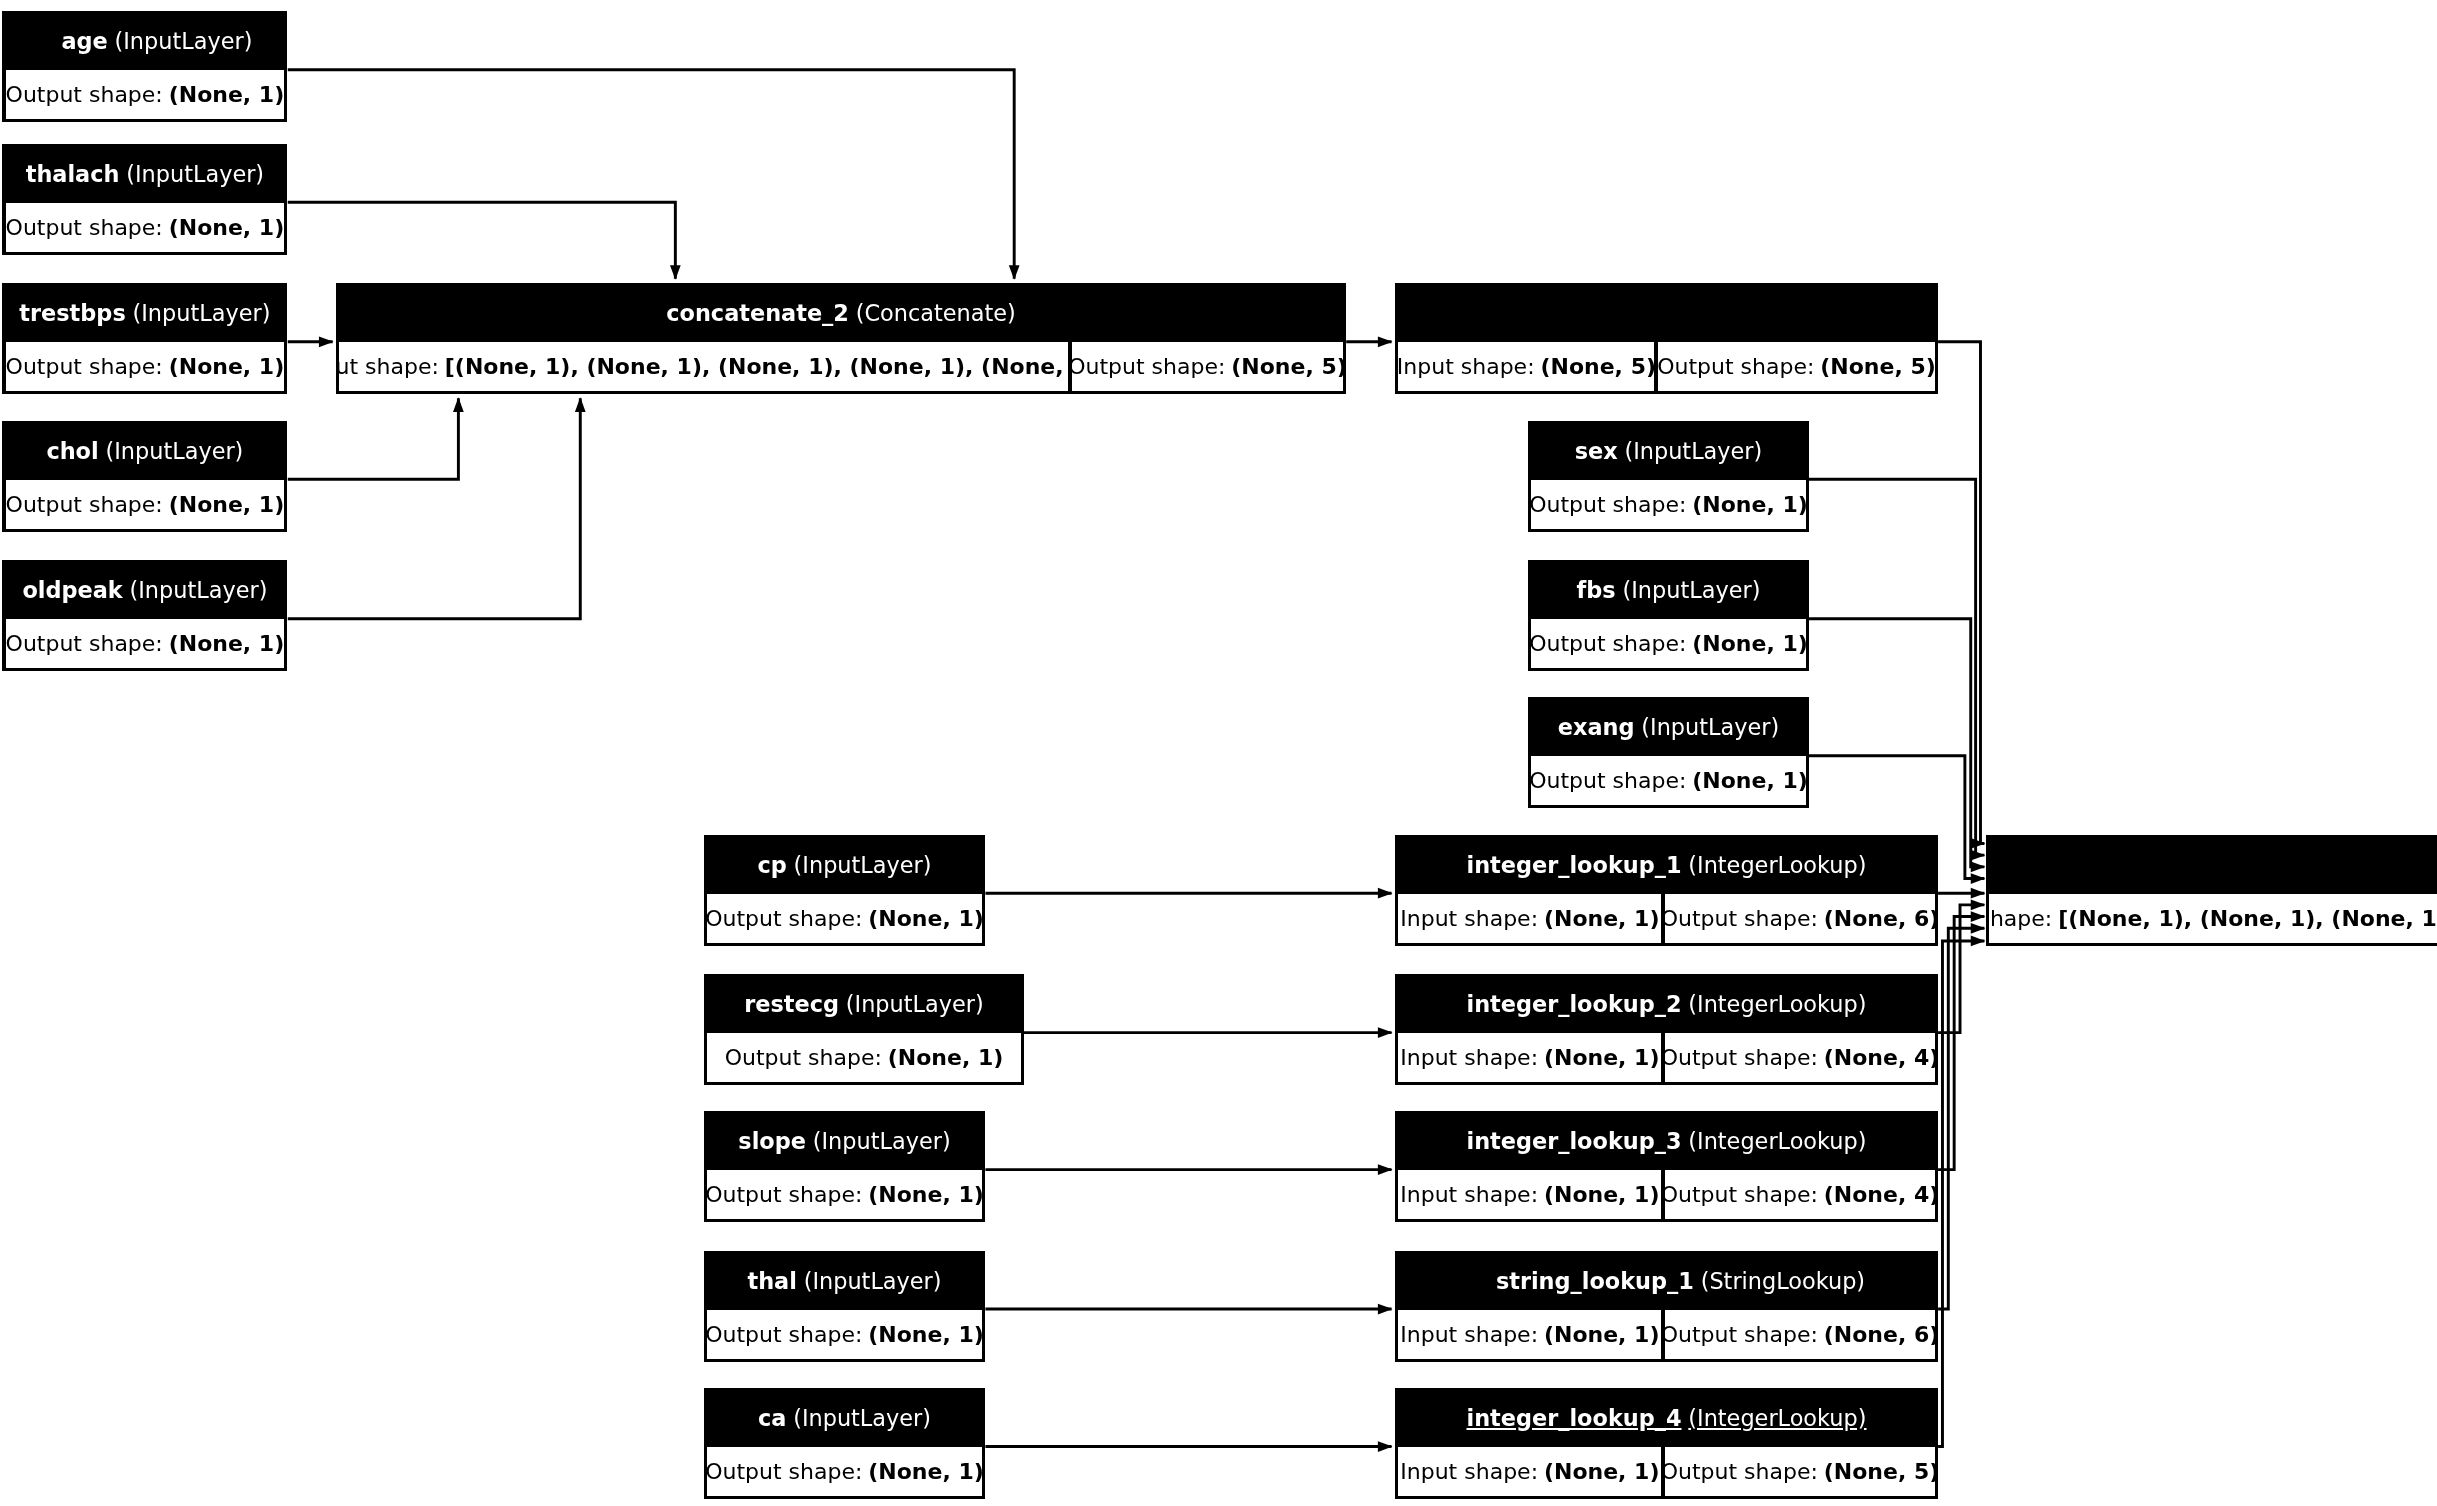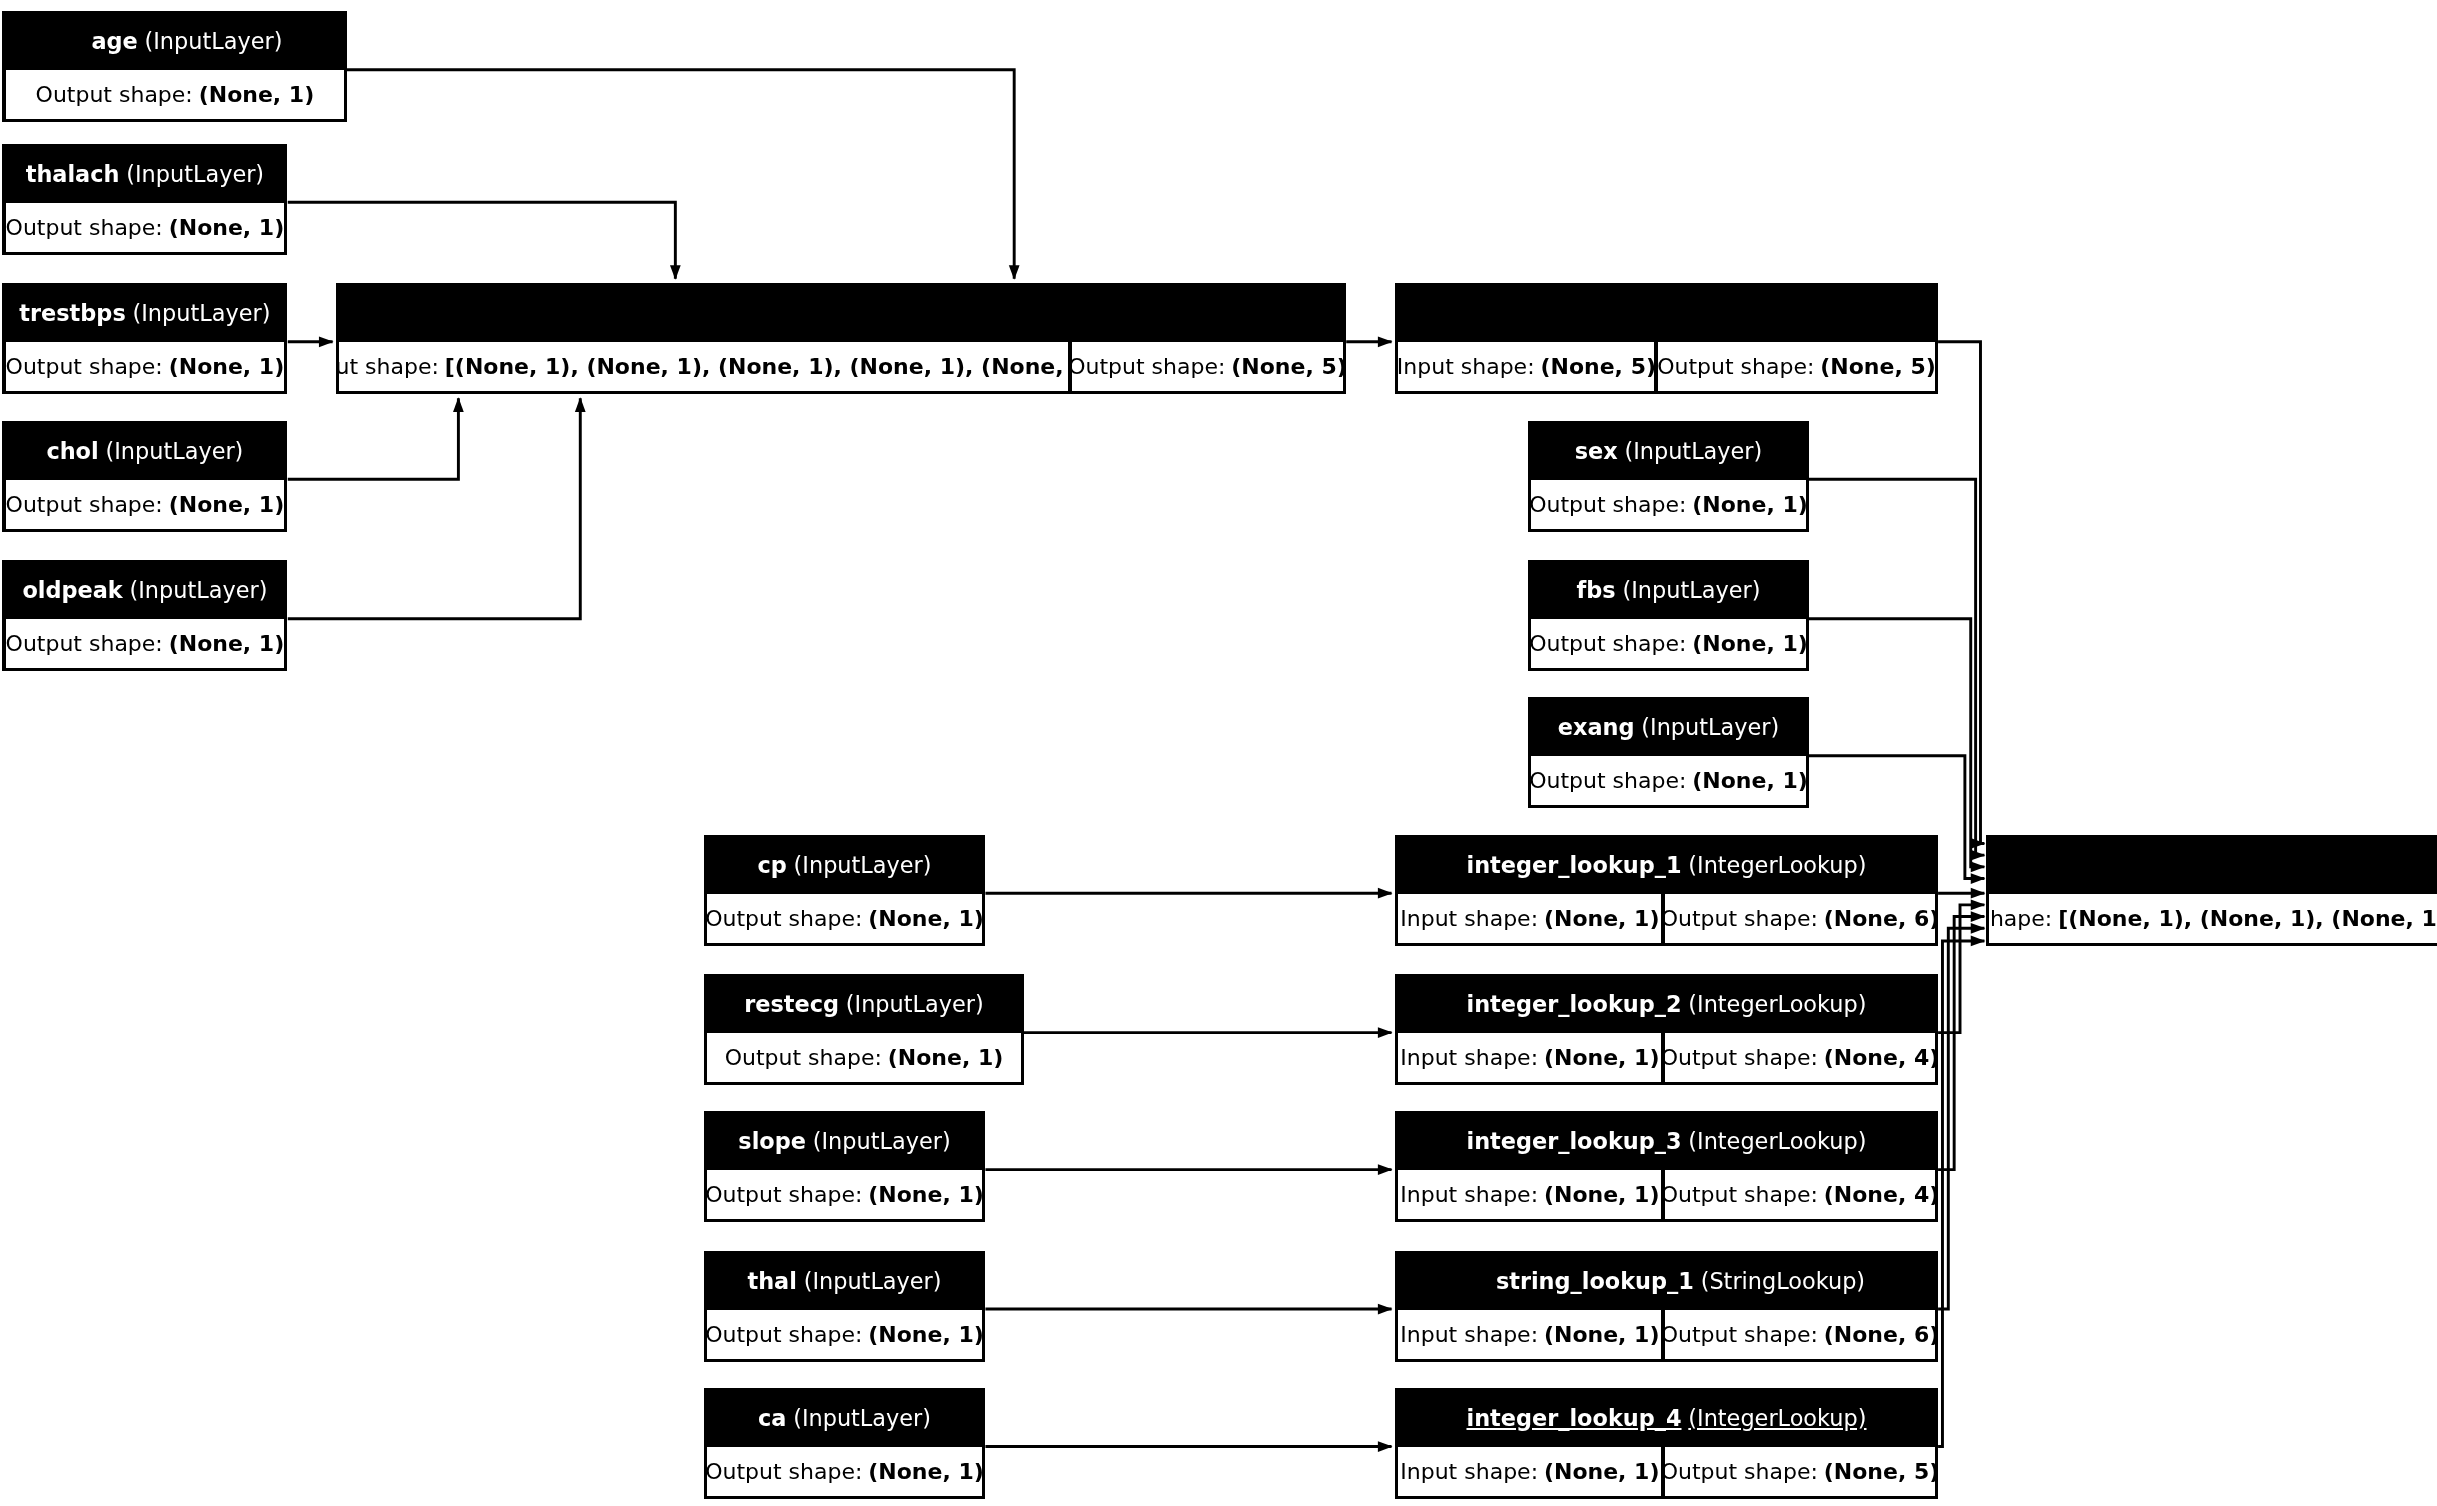--- a/index.html
+++ b/index.html
@@ -44,21 +44,21 @@
       <polyline points="2021,2399 2854,2399" marker-end="url(#arrow)"></polyline>
       <polyline points="2021,2685 2854,2685" marker-end="url(#arrow)"></polyline>
       <polyline points="2021,2967 2854,2967" marker-end="url(#arrow)"></polyline>
       <polyline points="3975,1832 4070,1832" marker-end="url(#arrow)"></polyline>
       <polyline points="3975,2118 4020,2118 4020,1856 4070,1856" marker-end="url(#arrow)"></polyline>
       <polyline points="3975,2399 4008,2399 4008,1880 4070,1880" marker-end="url(#arrow)"></polyline>
       <polyline points="3975,2685 3996,2685 3996,1904 4070,1904" marker-end="url(#arrow)"></polyline>
       <polyline points="3975,2967 3984,2967 3984,1930 4070,1930" marker-end="url(#arrow)"></polyline>
     </svg>
   <div id="nodes">
-      <div class="node" style="left: 2.4px; top: 11.2px; width: 345px; padding-left: 24px;">
+      <div class="node" style="left: 2.4px; top: 11.2px; width: 285px; padding-left: 24px;">
         <div class="title">
           <span class="nm">age</span>
           <span>(InputLayer)</span>
         </div>
         <div class="cells">
           <div class="cell" style="flex: 1 1 auto;">
             <span class="lbl">Output shape:</span>
             <span class="val">(None, 1)</span>
           </div>
         </div>
@@ -105,20 +105,24 @@
           <span>(InputLayer)</span>
         </div>
         <div class="cells">
           <div class="cell" style="flex: 1 1 auto;">
             <span class="lbl">Output shape:</span>
             <span class="val">(None, 1)</span>
           </div>
         </div>
       </div>
       <div class="node" style="left: 336px; top: 283px; width: 1010px;">
+        <div class="title">
+          <span class="nm">concatenate_2</span>
+          <span>(Concatenate)</span>
+        </div>
         <div class="cells">
           <div class="cell" style="flex: 0 0 729px;">
             <span class="lbl">Input shape:</span>
             <span class="val">[(None, 1), (None, 1), (None, 1), (None, 1), (None, 1)]</span>
           </div>
           <div class="cell" style="flex: 1 1 auto;">
             <span class="lbl">Output shape:</span>
             <span class="val">(None, 5)</span>
           </div>
         </div>

